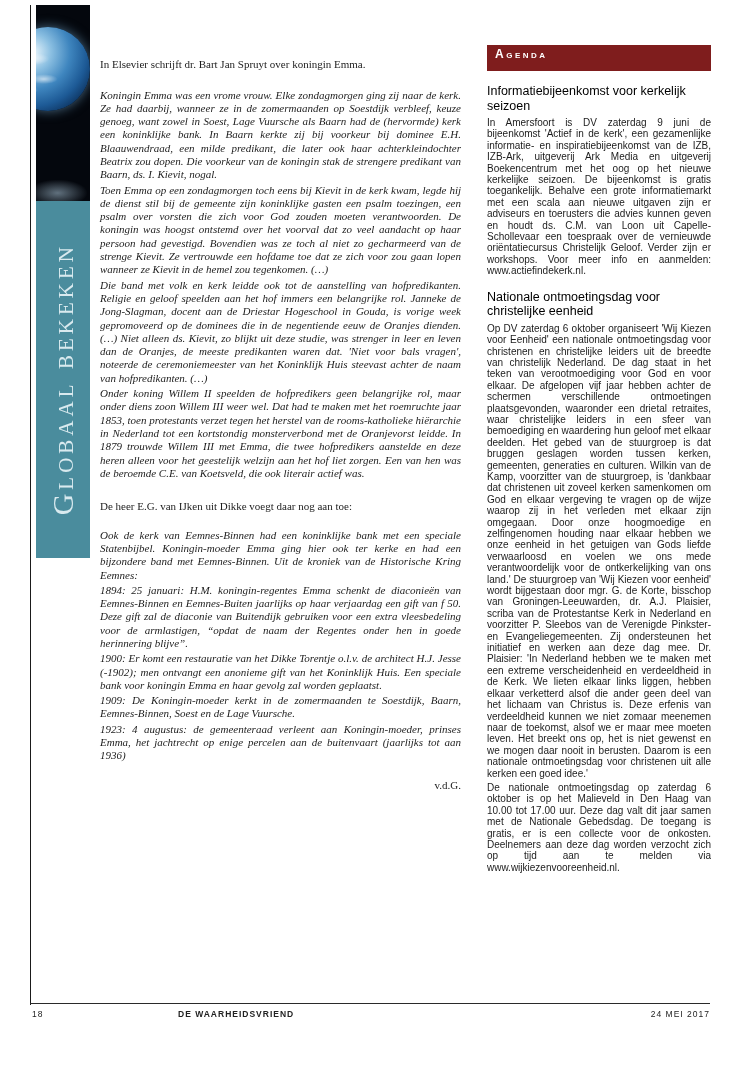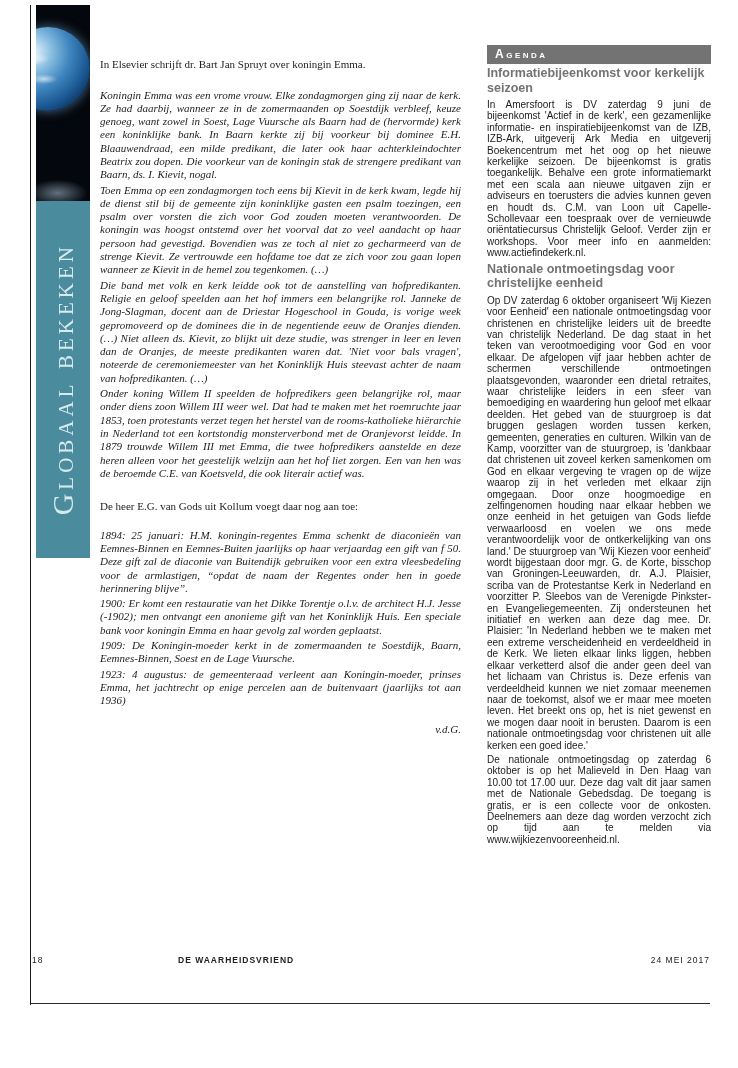--- a/index.html
+++ b/index.html
@@ -40,43 +40,43 @@
   }
 
   
   .main { position:absolute; left:100px; top:58px; width:361px; }
   .intro { font-size:11px; line-height:13.5px; margin-bottom:17px; }
   .intro2 { margin-top:20px; margin-bottom:15px; }
   .quote p {
     font-size:11px; font-style:italic; line-height:13.3px;
     text-align:justify; margin-bottom:2px;
   }
-  .signature { text-align:right; font-style:italic; font-size:11px; margin-top:16px; }
+  .signature { text-align:right; font-size:11px; margin-top:16px; }
 
   
   .agenda {
     position:absolute; left:487px; top:45px; width:224px; height:950px; overflow:hidden;
     font-family:"Liberation Sans", sans-serif;
   }
   .agenda-bar {
-    background:#737373; color:#ffffff; font-variant:small-caps; font-weight:bold;
-    letter-spacing:2.5px; font-size:12px; padding:2px 0 3px 8px;
+    background:#7f1d1d; color:#ffffff; font-variant:small-caps; font-weight:bold;
+    letter-spacing:2.5px; font-size:12px; padding:2px 0 10px 8px;
   }
   .agenda-title {
-    color:#737373; font-weight:bold; font-size:12.5px; line-height:14.5px;
-    margin-top:2px; margin-bottom:4px;
+    color:#000000; font-weight:normal; font-size:12.5px; line-height:14.5px;
+    margin-top:13px; margin-bottom:4px;
   }
   .agenda p {
     font-size:10px; line-height:11.4px; text-align:justify; color:#1b1b1b; margin-bottom:3px;
   }
 
   
   .footer-line { position:absolute; left:30px; top:1003px; width:680px; border-top:1.5px solid #2a2a2a; }
   .footer {
-    position:absolute; left:30px; top:955px; width:680px; height:12px;
+    position:absolute; left:30px; top:1009px; width:680px; height:12px;
     font-family:"Liberation Sans", sans-serif; font-size:8.5px; letter-spacing:1px; color:#222;
   }
   .f-page { position:absolute; left:2px; top:0; }
   .f-mag  { position:absolute; left:100px; top:0; font-weight:bold;padding-left:48px; }
   .f-date { position:absolute; right:0; top:0; }
 </style>
 </head>
 <body>
 
 <div class="page">
@@ -97,23 +97,24 @@
   <main class="main">
     <p class="intro">In Elsevier schrijft dr. Bart Jan Spruyt over koningin Emma.</p>
 
     <div class="quote">
       <p>Koningin Emma was een vrome vrouw. Elke zondagmorgen ging zij naar de kerk. Ze had daarbij, wanneer ze in de zomermaanden op Soestdijk verbleef, keuze genoeg, want zowel in Soest, Lage Vuursche als Baarn had de (hervormde) kerk een koninklijke bank. In Baarn kerkte zij bij voorkeur bij dominee E.H. Blaauwendraad, een milde predikant, die later ook haar achterkleindochter Beatrix zou dopen. Die voorkeur van de koningin stak de strengere predikant van Baarn, ds. I. Kievit, nogal.</p>
       <p>Toen Emma op een zondagmorgen toch eens bij Kievit in de kerk kwam, legde hij de dienst stil bij de gemeente zijn koninklijke gasten een psalm toezingen, een psalm over vorsten die zich voor God zouden moeten verantwoorden. De koningin was hoogst ontstemd over het voorval dat zo veel aandacht op haar persoon had gevestigd. Bovendien was ze toch al niet zo gecharmeerd van de strenge Kievit. Ze vertrouwde een hofdame toe dat ze zich voor zou gaan lopen wanneer ze Kievit in de hemel zou tegenkomen. (…)</p>
       <p>Die band met volk en kerk leidde ook tot de aanstelling van hofpredikanten. Religie en geloof speelden aan het hof immers een belangrijke rol. Janneke de Jong-Slagman, docent aan de Driestar Hogeschool in Gouda, is vorige week gepromoveerd op de dominees die in de negentiende eeuw de Oranjes dienden. (…) Niet alleen ds. Kievit, zo blijkt uit deze studie, was strenger in leer en leven dan de Oranjes, de meeste predikanten waren dat. 'Niet voor bals vragen', noteerde de ceremoniemeester van het Koninklijk Huis steevast achter de naam van hofpredikanten. (…)</p>
       <p>Onder koning Willem II speelden de hofpredikers geen belangrijke rol, maar onder diens zoon Willem III weer wel. Dat had te maken met het roemruchte jaar 1853, toen protestants verzet tegen het herstel van de rooms-katholieke hiërarchie in Nederland tot een kortstondig monsterverbond met de Oranjevorst leidde. In 1879 trouwde Willem III met Emma, die twee hofpredikers aanstelde en deze heren alleen voor het geestelijk welzijn aan het hof liet zorgen. Een van hen was de beroemde C.E. van Koetsveld, die ook literair actief was.</p>
     </div>
 
-    <p class="intro intro2">De heer E.G. van Gods uit Kollum voegt daar nog aan toe:</p>
+    <p class="intro intro2">De heer E.G. van IJken uit Dikke voegt daar nog aan toe:</p>
 
     <div class="quote">
+      <p>Ook de kerk van Eemnes-Binnen had een koninklijke bank met een speciale Statenbijbel. Koningin-moeder Emma ging hier ook ter kerke en had een bijzondere band met Eemnes-Binnen. Uit de kroniek van de Historische Kring Eemnes:</p>
       <p>1894: 25 januari: H.M. koningin-regentes Emma schenkt de diaconieën van Eemnes-Binnen en Eemnes-Buiten jaarlijks op haar verjaardag een gift van f 50. Deze gift zal de diaconie van Buitendijk gebruiken voor een extra vleesbedeling voor de armlastigen, “opdat de naam der Regentes onder hen in goede herinnering blijve”.</p>
       <p>1900: Er komt een restauratie van het Dikke Torentje o.l.v. de architect H.J. Jesse (-1902); men ontvangt een anonieme gift van het Koninklijk Huis. Een speciale bank voor koningin Emma en haar gevolg zal worden geplaatst.</p>
       <p>1909: De Koningin-moeder kerkt in de zomermaanden te Soestdijk, Baarn, Eemnes-Binnen, Soest en de Lage Vuursche.</p>
       <p>1923: 4 augustus: de gemeenteraad verleent aan Koningin-moeder, prinses Emma, het jachtrecht op enige percelen aan de buitenvaart (jaarlijks tot aan 1936)</p>
     </div>
 
     <p class="signature">v.d.G.</p>
   </main>
 
   <aside class="agenda">

